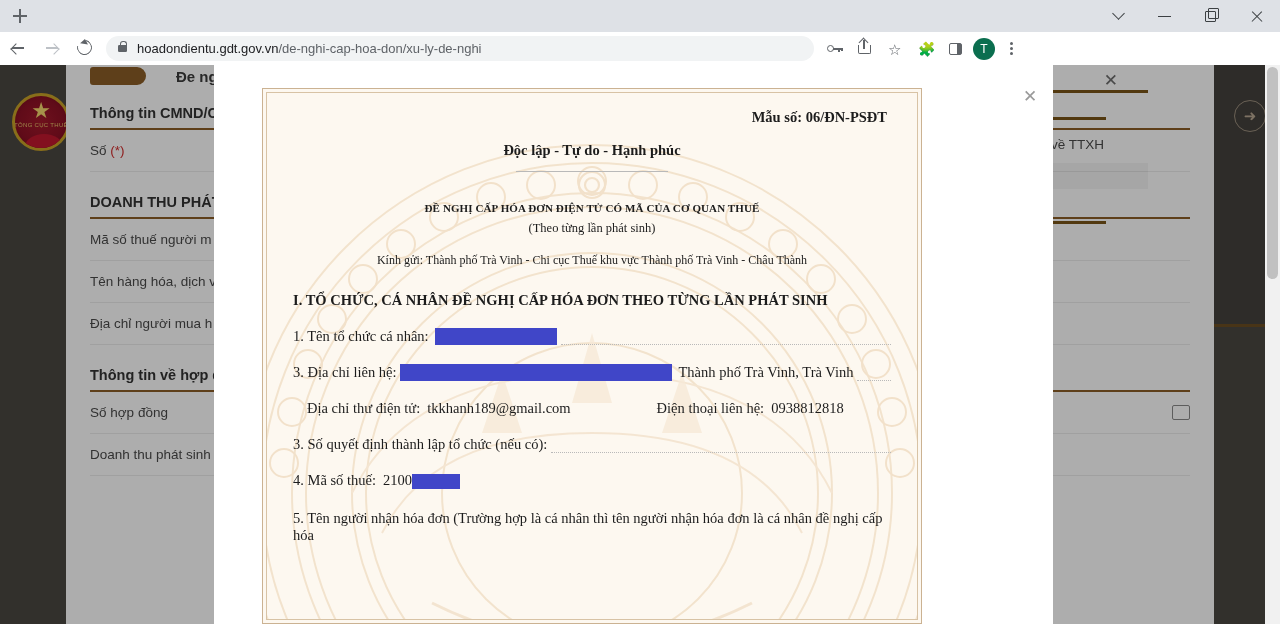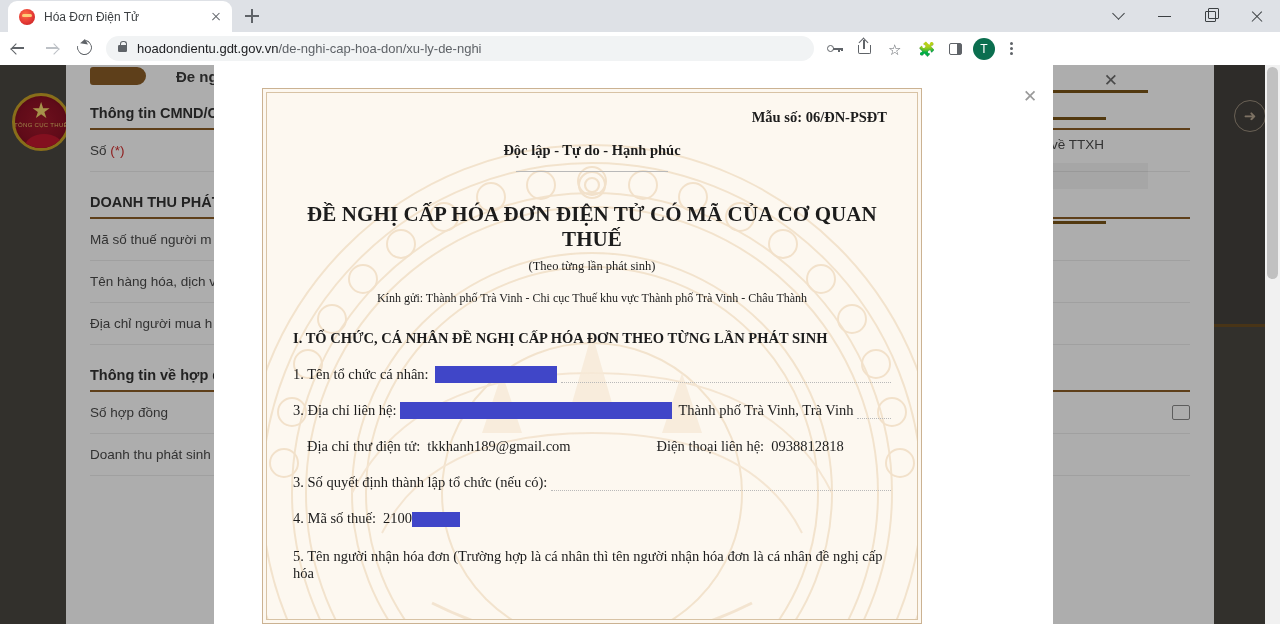--- a/index.html
+++ b/index.html
@@ -279,21 +279,21 @@
     position: absolute; inset: 0; padding: 16px 26px 0 26px;
     font-family: "Liberation Serif", serif; color: #1c1c1c;
   }
   .mau {
     text-align: right; font-size: 14.5px; font-weight: bold; padding-right: 4px;
   }
   .ctr { text-align: center; }
   .cong { margin-top: 26px; font-size: 15px; font-weight: bold; letter-spacing: .2px; }
   .doclap { margin-top: 16px; font-size: 14.5px; font-weight: bold; }
   .hr-short { width: 152px; height: 1px; background: #b9b9b9; margin: 12px auto 0 auto; }
-  .title-main { margin-top: 30px; font-size: 21px; font-weight: bold; letter-spacing: .1px; }
+  .title-main { margin-top: 30px; font-size: 11px; font-weight: bold; letter-spacing: .1px; }
   .subtitle { margin-top: 7px; font-size: 12.5px; }
   .kinhgui { margin-top: 17px; font-size: 12px; }
   .sec-i { margin-top: 24px; font-size: 14.5px; font-weight: bold; }
 
   .fline {
     position: relative; margin-top: 19px; font-size: 14.5px;
     display: flex; align-items: flex-end; white-space: nowrap;
   }
   .fline .dots {
     flex: 1 1 auto; border-bottom: 1px dotted #b9b9b9; height: 15px; margin-left: 4px;
@@ -314,25 +314,20 @@
     position: absolute; right: 2px; top: 2px; width: 11px; height: 212px;
     background: #c1c1c1; border-radius: 6px;
   }
 </style>
 </head>
 <body>
 
 <div class="browser">
 
   <div class="tabstrip">
-    <div class="tab">
-      <span class="favicon"></span>
-      <span class="tab-title">Hóa Đơn Điện Tử</span>
-      <span class="tab-close"></span>
-    </div>
     <div class="newtab"></div>
 
     <div class="winctl">
       <div class="wbtn">
           <span class="chev"></span>
         </div>
       <div class="wbtn">
           <i class="min"></i>
         </div>
       <div class="wbtn">

